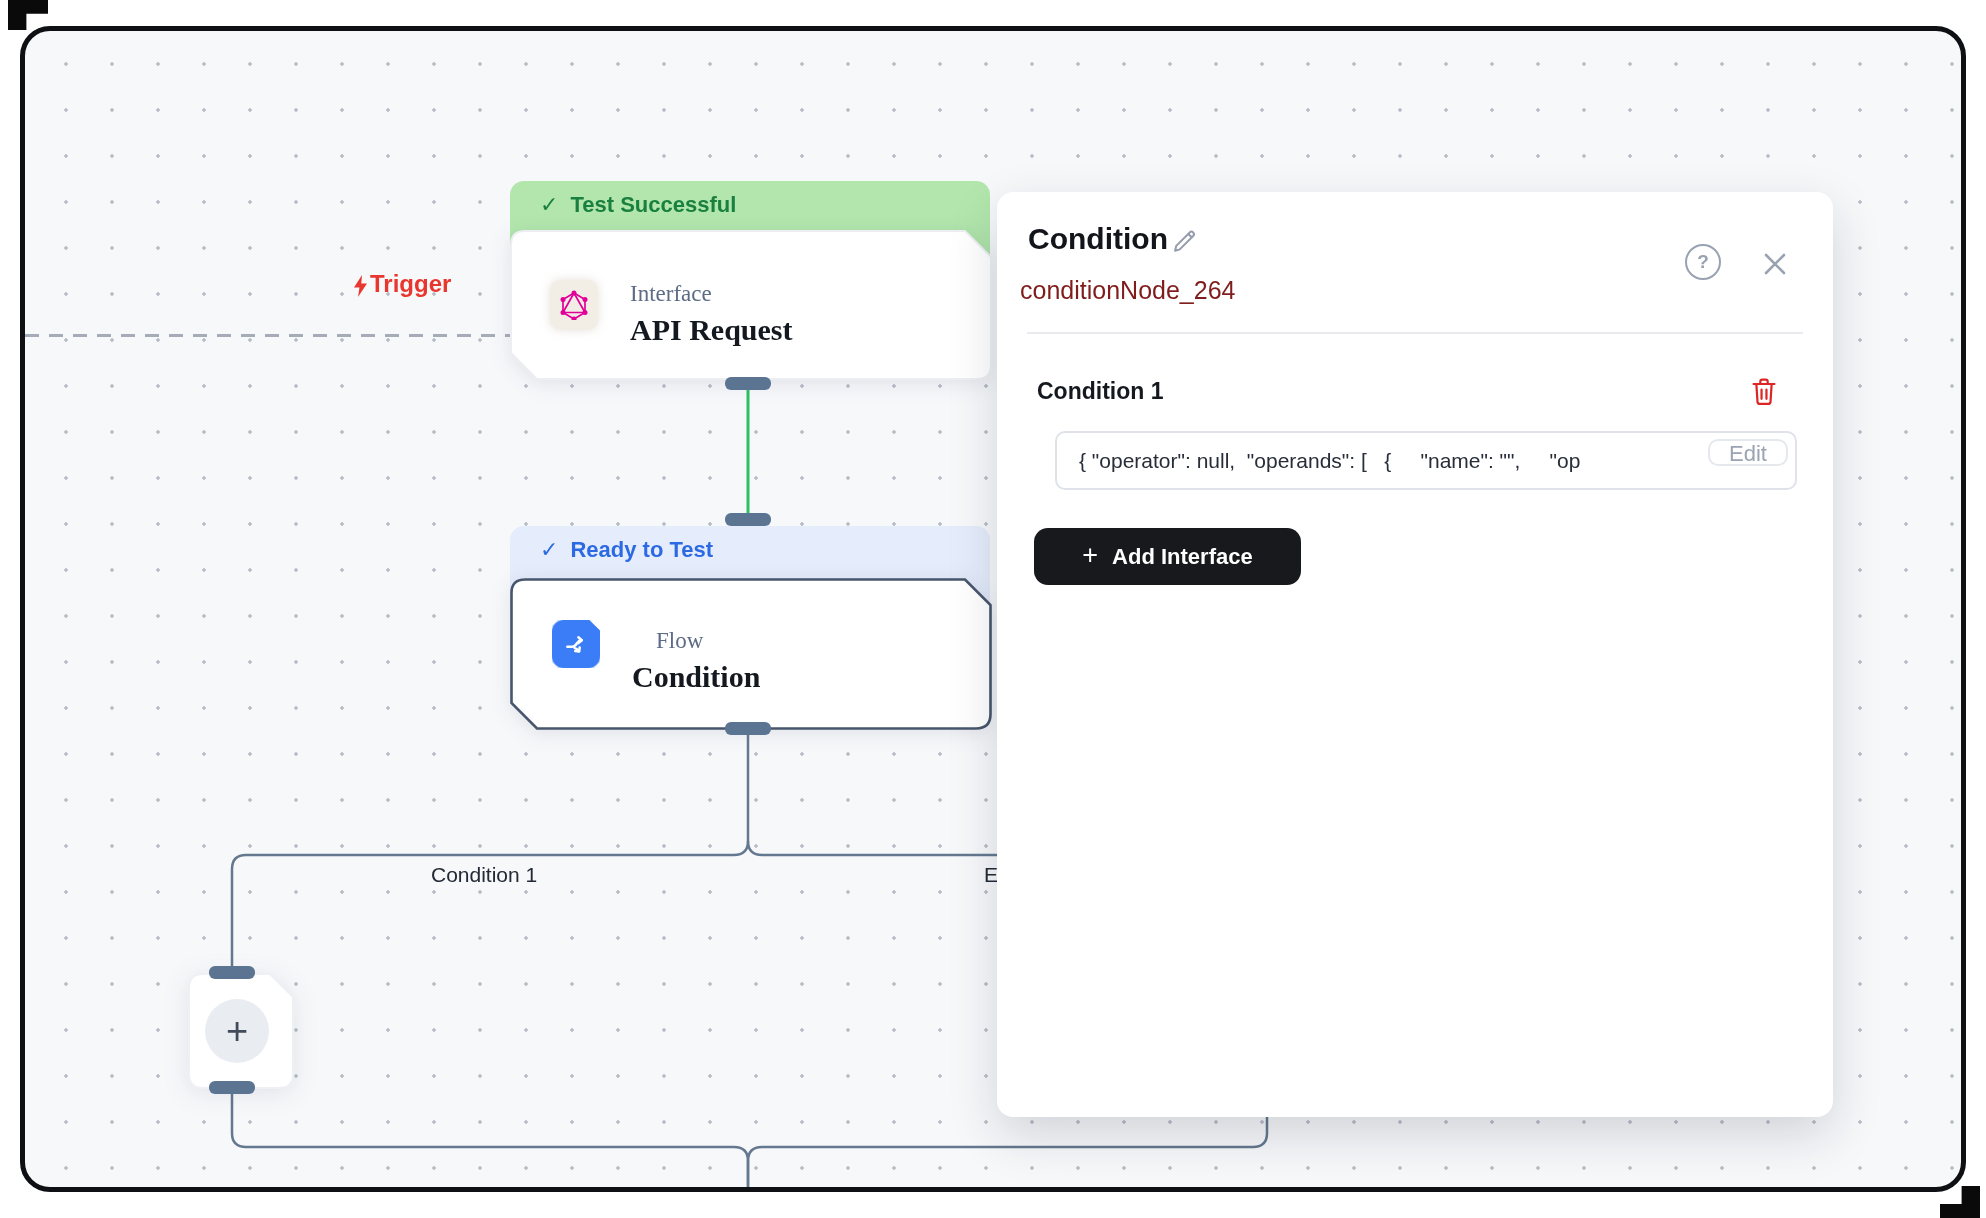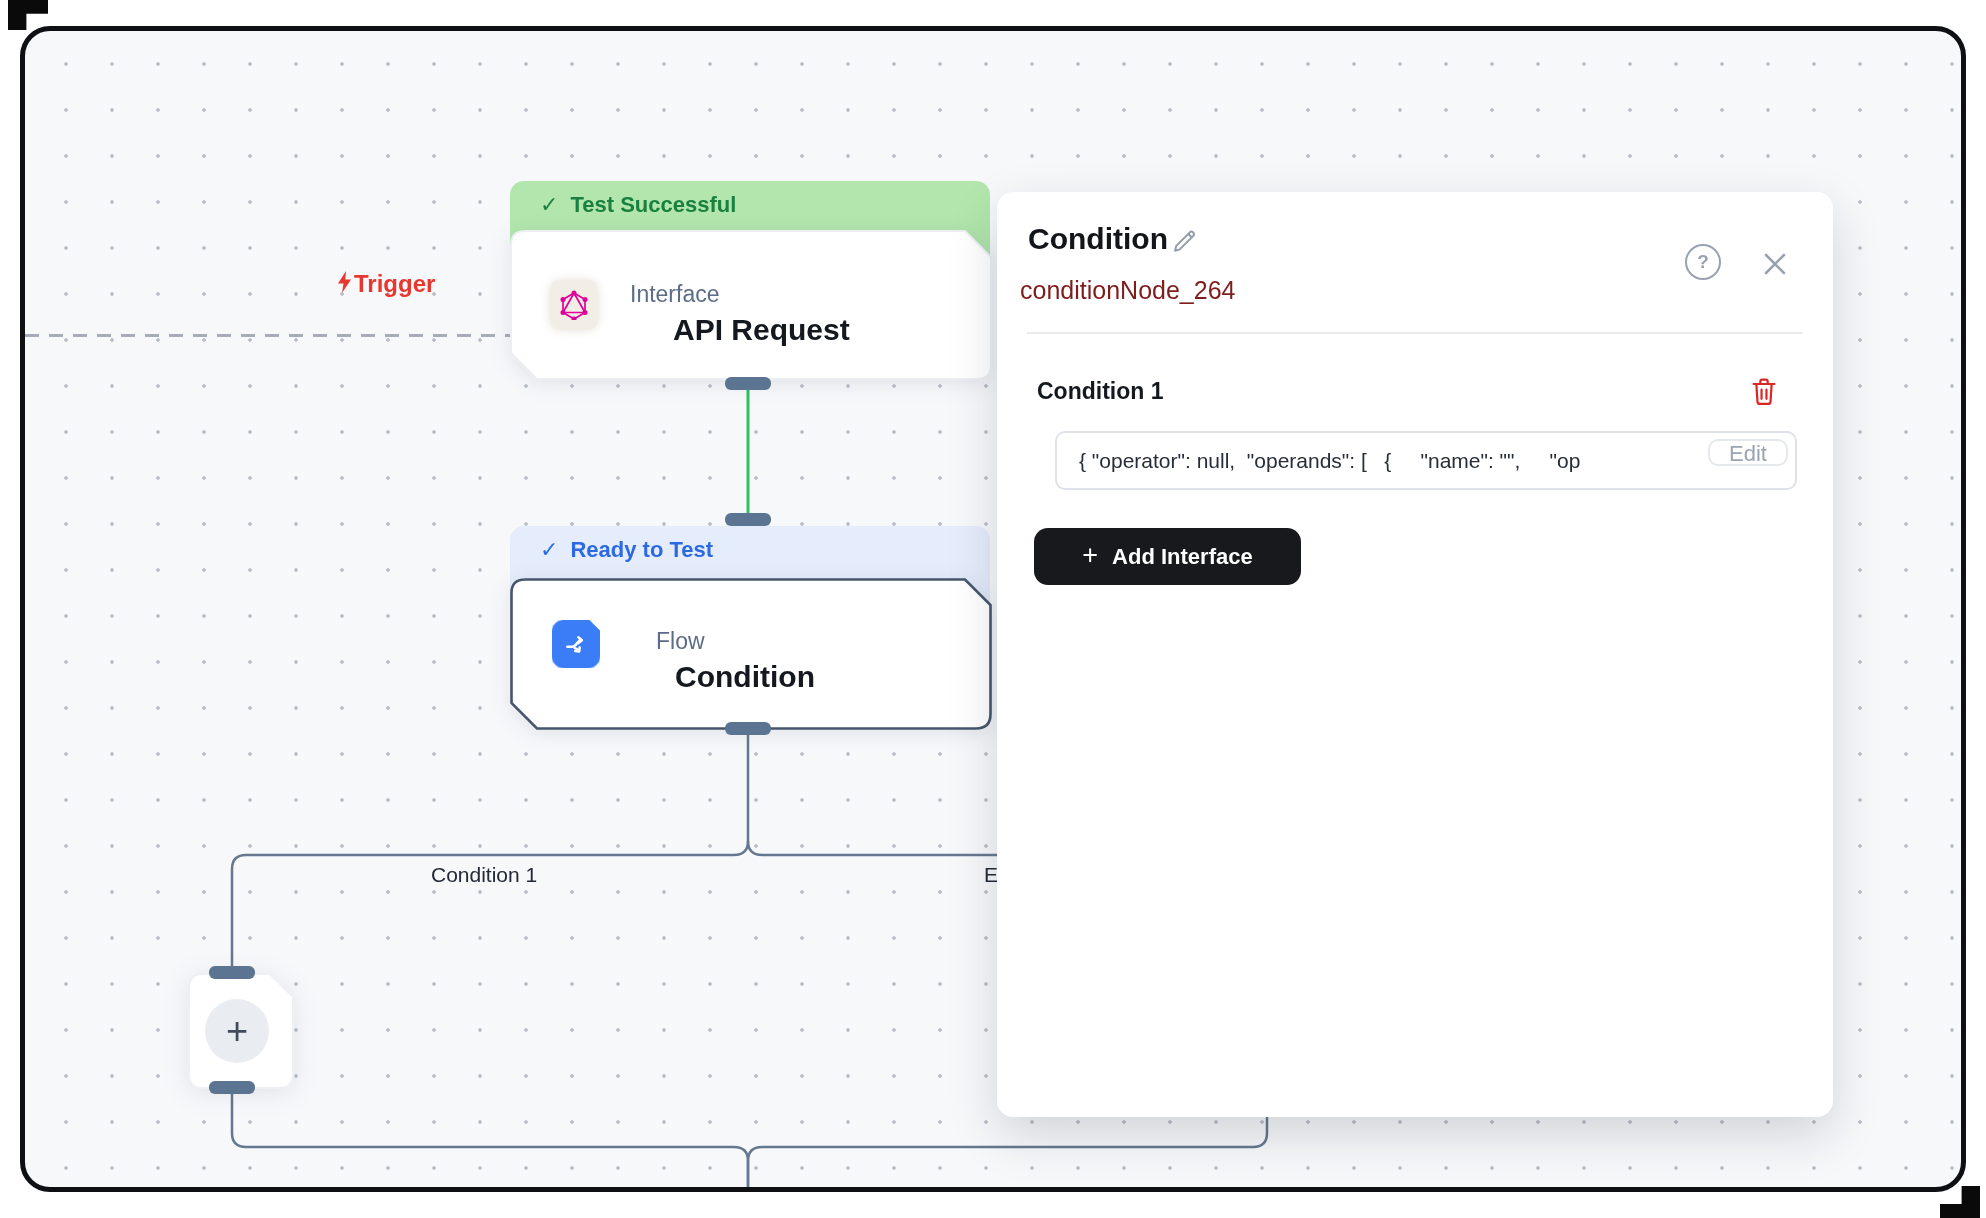--- a/index.html
+++ b/index.html
@@ -23,40 +23,40 @@
                   border:5px solid #0f1013; border-radius:30px; z-index:20; pointer-events:none; }
 
   
   #edges { position:absolute; left:0; top:0; z-index:2; }
   .edge-slate { fill:none; stroke:#64788f; stroke-width:2.5; }
   .edge-green { fill:none; stroke:#2fc161; stroke-width:3; }
 
   #dashed-divider { position:absolute; left:25px; top:334px; width:486px; height:3px; z-index:2;
                     background:repeating-linear-gradient(90deg,#a6adb8 0 14px,transparent 14px 24px); }
 
-  #trigger-label { position:absolute; left:336px; top:270px; z-index:3; display:flex;
-                   align-items:flex-start; gap:1px; color:#e8372e; font-size:24px; font-weight:700; }
+  #trigger-label { position:absolute; left:352px; top:270px; z-index:3; display:flex;
+                   align-items:flex-end; gap:1px; color:#e8372e; font-size:24px; font-weight:700; }
 
   .branch-label { position:absolute; z-index:2; font-size:21px; font-weight:500; color:#232a35; }
   #branch-label-left { left:431px; top:863px; }
   #branch-label-right { left:984px; top:863px; }
 
   
   .handle { position:absolute; width:46px; height:13px; background:#5a7492;
             border-radius:6px; z-index:5; }
 
   
   .node-banner { position:absolute; width:480px; border-radius:14px 14px 0 0; z-index:3;
                  display:flex; align-items:flex-start; padding:11px 0 0 30px;
                  font-size:22px; font-weight:700; }
   .node-banner .check { margin-right:12px; font-weight:600; }
   .node-card-svg { position:absolute; z-index:4; filter:drop-shadow(0 4px 10px rgba(24,39,75,.10)); }
-  .node-content { position:absolute; z-index:5; }
+  .node-content { position:absolute; z-index:5;font-family:Liberation Serif, serif; }
   .node-kicker { font-size:23px; color:#5d6c86; }
-  .node-title  { font-size:30px; font-weight:700; color:#14181f;margin-left:43px; }
+  .node-title  { font-size:30px; font-weight:700; color:#14181f; }
 
   #api-banner { left:510px; top:181px; height:76px; background:#b2e6ac; color:#1a8040; }
   #api-icon-tile { position:absolute; left:550px; top:280px; width:48px; height:50px; z-index:5;
                    background:#f2eee6; border-radius:10px; box-shadow:0 0 10px rgba(180,170,150,.35);
                    display:flex; align-items:center; justify-content:center; }
 
   #cond-banner { left:510px; top:526px; height:78px; background:#e5ecfb; color:#2c6ae4; }
   #cond-icon-tile { position:absolute; left:552px; top:620px; width:48px; height:48px; z-index:5;
                     background:#3b7cf7; border-radius:12px;
                     box-shadow:0 0 16px 4px rgba(62,125,250,.55);

